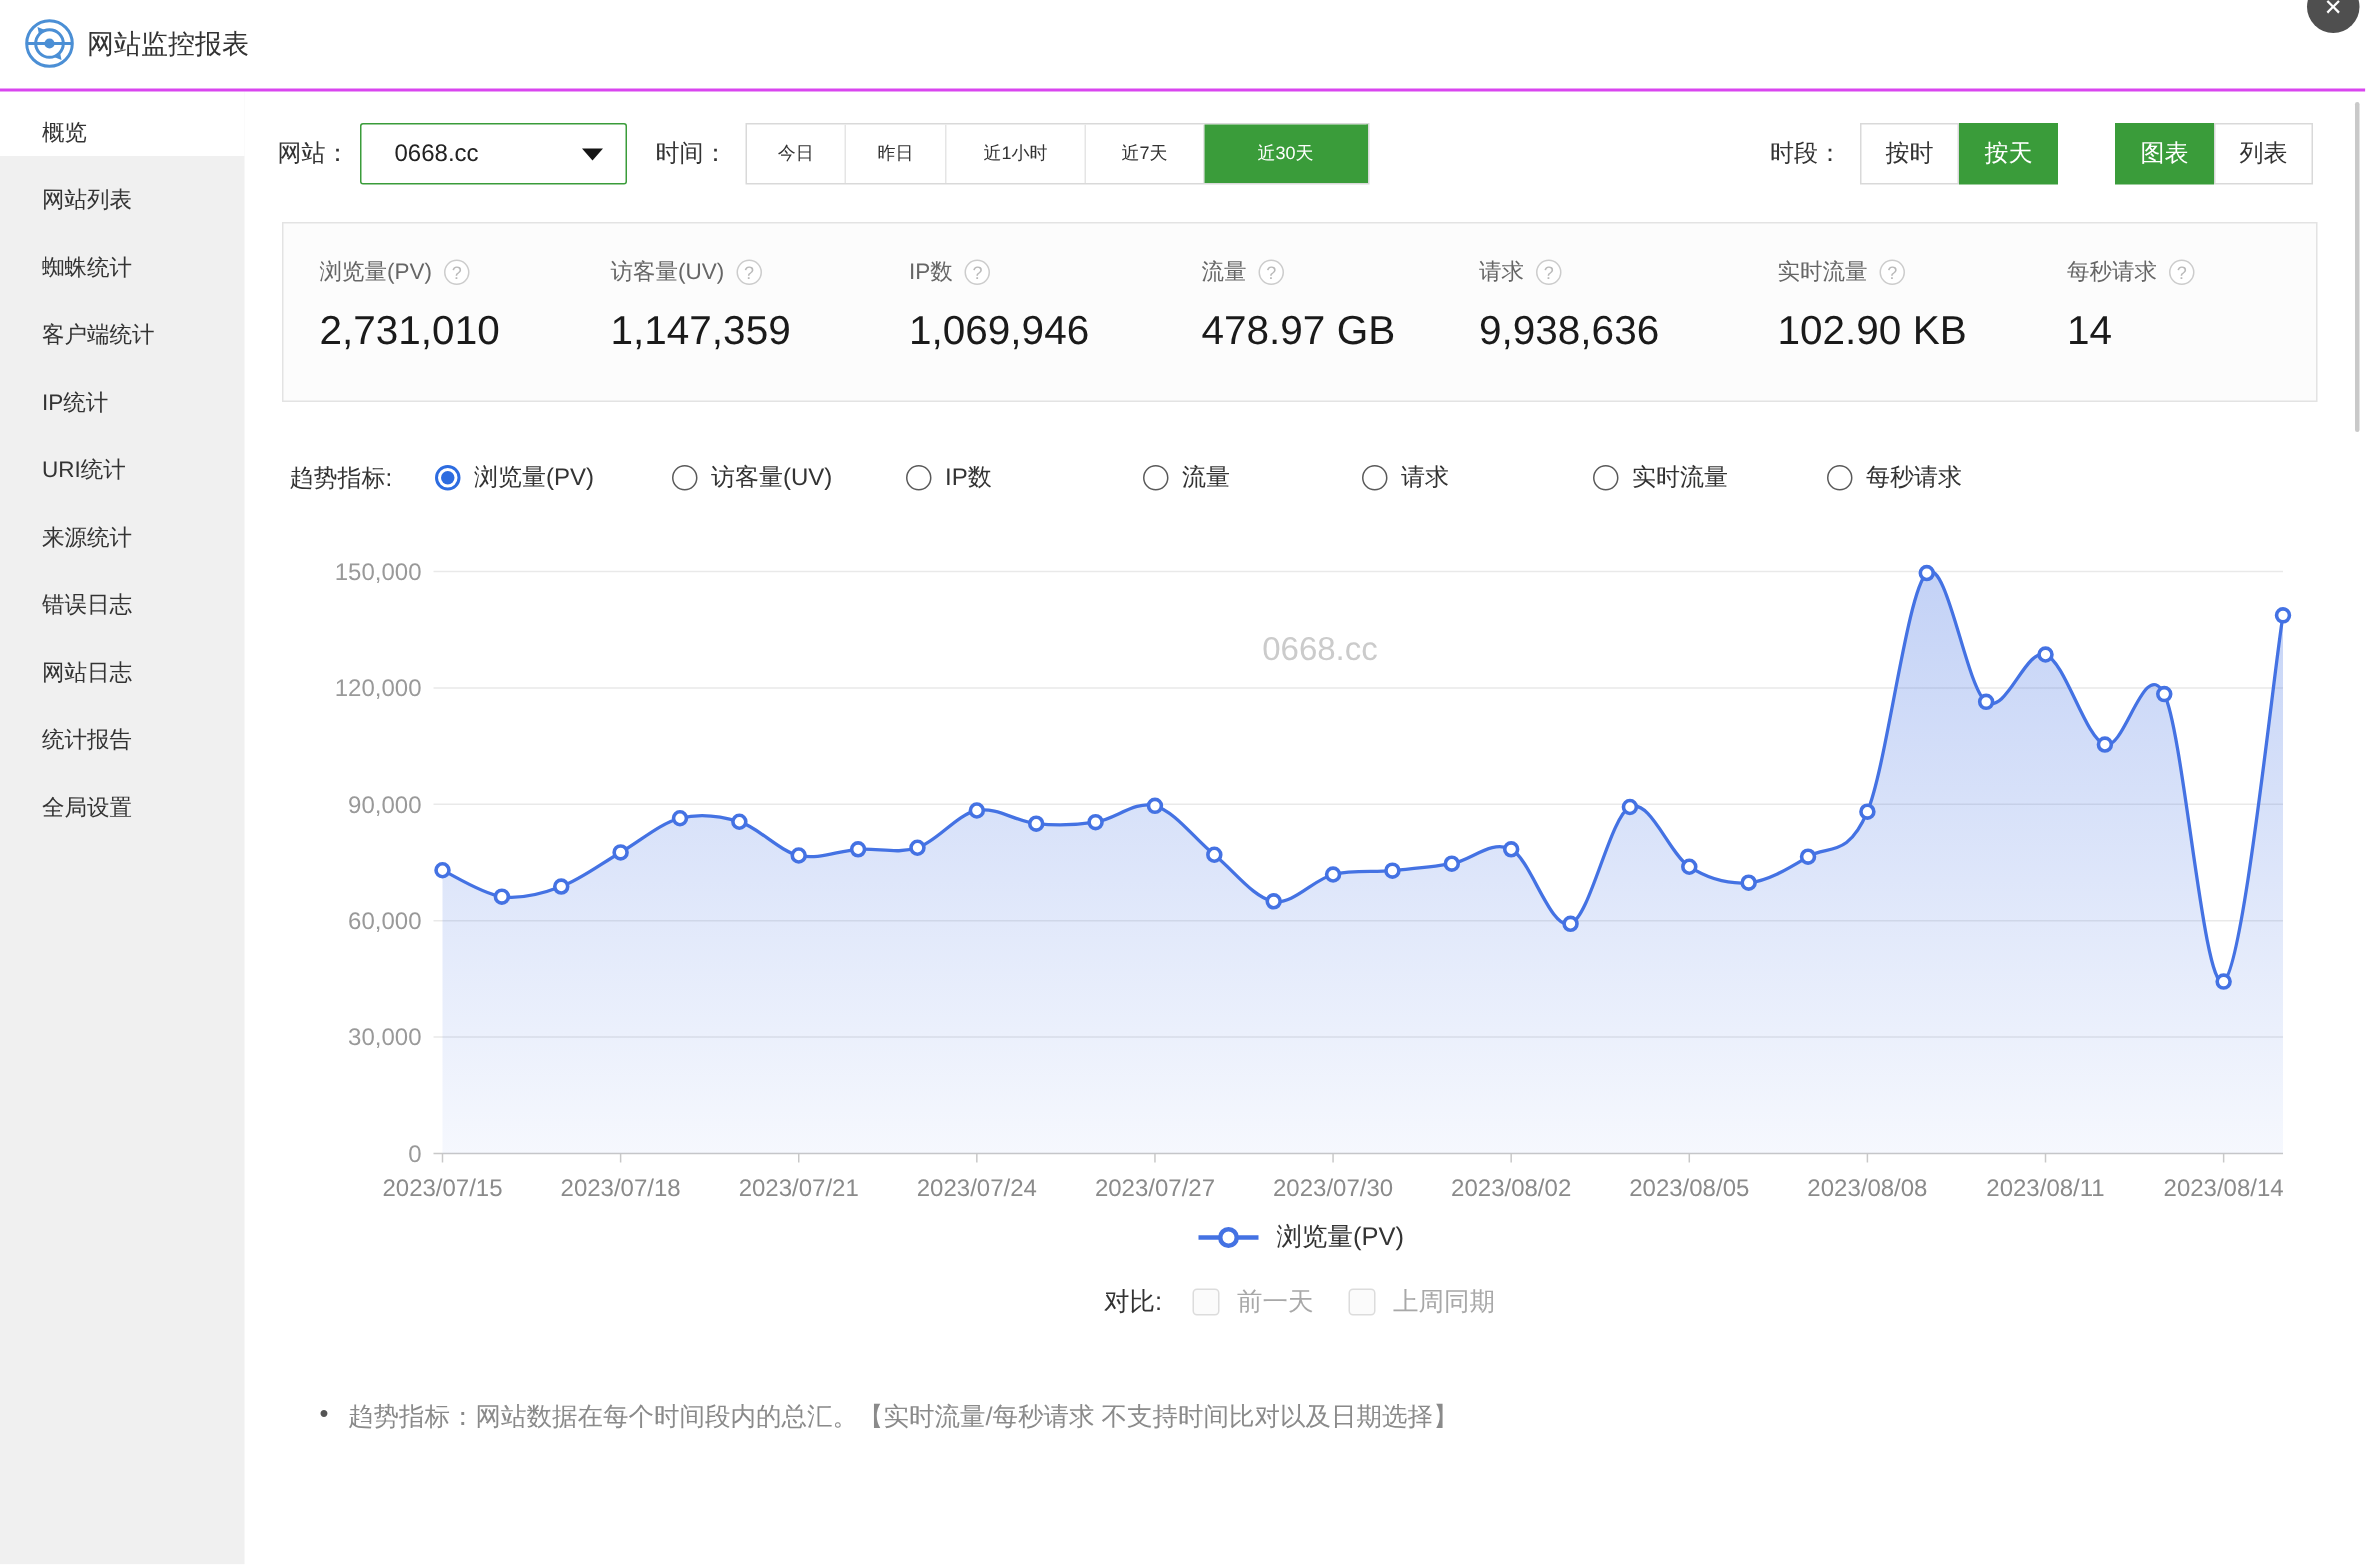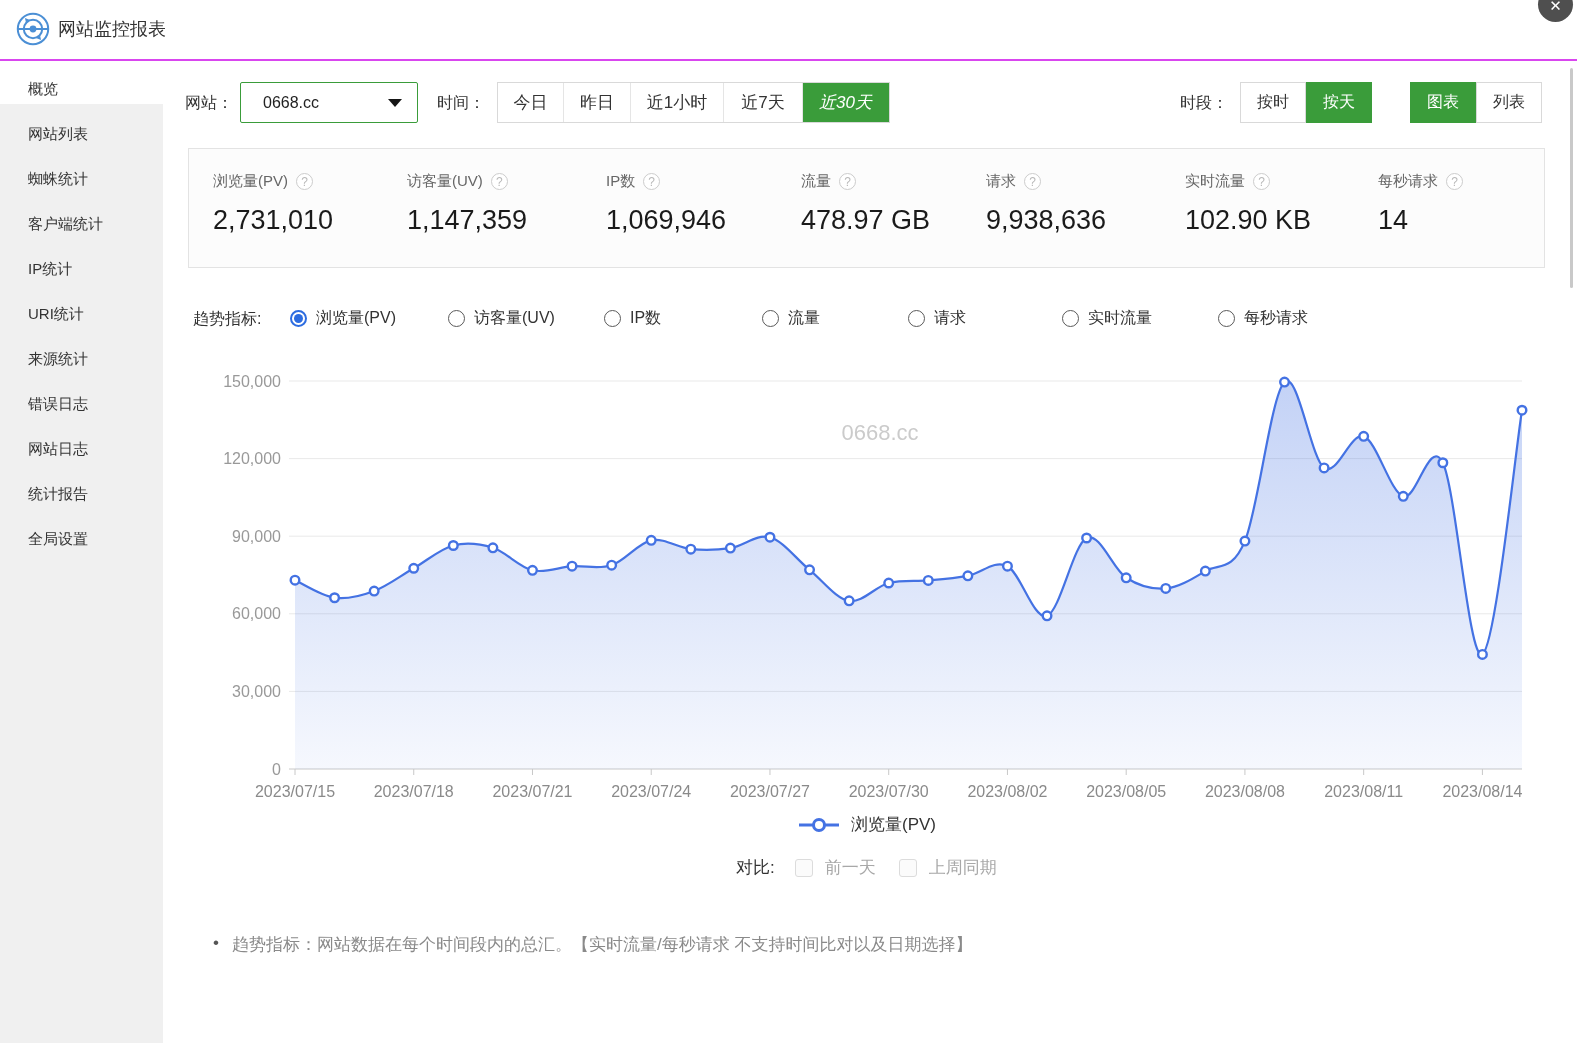--- a/index.html
+++ b/index.html
@@ -17,21 +17,21 @@
   .sidebar{position:absolute;top:59px;left:0;width:163px;height:984px;background:#f0f0f0;}
   .side-item{height:45px;line-height:59.6px;padding-left:28px;font-size:15px;color:#333;cursor:pointer;}
   .side-item.active{background:#fff;}
 
   
   .flt-label{position:absolute;top:82px;line-height:41px;font-size:16px;color:#333;white-space:nowrap;}
   .site-select{position:absolute;left:240px;top:82px;width:178px;height:41px;border:1px solid #3a9c3a;border-radius:2px;background:#fff;box-sizing:border-box;cursor:pointer;}
   .site-select .val{position:absolute;left:22px;top:0;line-height:39px;font-size:16px;color:#222;}
   .site-select .tri{position:absolute;right:15px;top:16px;width:0;height:0;border-left:7px solid transparent;border-right:7px solid transparent;border-top:8px solid #151515;}
   .time-group{position:absolute;left:497px;top:82px;height:41px;display:flex;border:1px solid #d9d9d9;background:#fff;box-sizing:border-box;}
-  .tbtn{display:flex;align-items:center;justify-content:center;font-size:17px;color:#333;border-right:1px solid #e5e5e5;box-sizing:border-box;cursor:pointer;height:39px;}
+  .tbtn{display:flex;align-items:center;justify-content:center;font-size:12px;color:#333;border-right:1px solid #e5e5e5;box-sizing:border-box;cursor:pointer;height:39px;}
   .tbtn.active{background:#3a9c3a;color:#fff;border-right-color:#3a9c3a;}
   .custom-time{display:flex;align-items:center;justify-content:space-between;box-sizing:border-box;padding:0 16px 0 14px;font-size:16px;color:#b3b3b3;height:39px;cursor:pointer;}
   .chev{width:10px;height:10px;border-right:2px solid #8a8a8a;border-bottom:2px solid #8a8a8a;transform:rotate(45deg);margin-top:-7px;}
   .pair-group{position:absolute;top:82px;display:flex;height:41px;}
   .pbtn{width:66px;height:41px;display:flex;align-items:center;justify-content:center;font-size:16px;box-sizing:border-box;cursor:pointer;}
   .pbtn.plain{border:1px solid #d9d9d9;background:#fff;color:#333;}
   .pbtn.green{background:#3a9c3a;color:#fff;}
 
   
   .stats{position:absolute;left:188px;top:148px;width:1357px;height:120px;border:1px solid #e3e3e3;background:#fcfcfc;box-sizing:border-box;}
@@ -103,21 +103,21 @@
   <div class="site-select">
     <span class="val">0668.cc</span>
     <span class="tri"></span>
   </div>
   <div class="flt-label" style="left:437px">时间：</div>
   <div class="time-group" id="time-group">
       <div class="tbtn" style="width: 66px;">今日</div>
       <div class="tbtn" style="width: 67px;">昨日</div>
       <div class="tbtn" style="width: 93px; text-align: right;">近1小时</div>
       <div class="tbtn" style="width: 79px;">近7天</div>
-      <div class="tbtn active" style="width: 86px; font-style: italic;">近30天</div>
+      <div class="tbtn active" style="width: 109px;">近30天</div>
     </div>
   <div class="flt-label" style="left:1180px">时段：</div>
   <div class="pair-group" id="period-group" style="left:1240px">
       <div class="pbtn plain">按时</div>
       <div class="pbtn green">按天</div>
     </div>
   <div class="pair-group" id="view-group" style="left:1410px">
       <div class="pbtn green">图表</div>
       <div class="pbtn plain">列表</div>
     </div>

